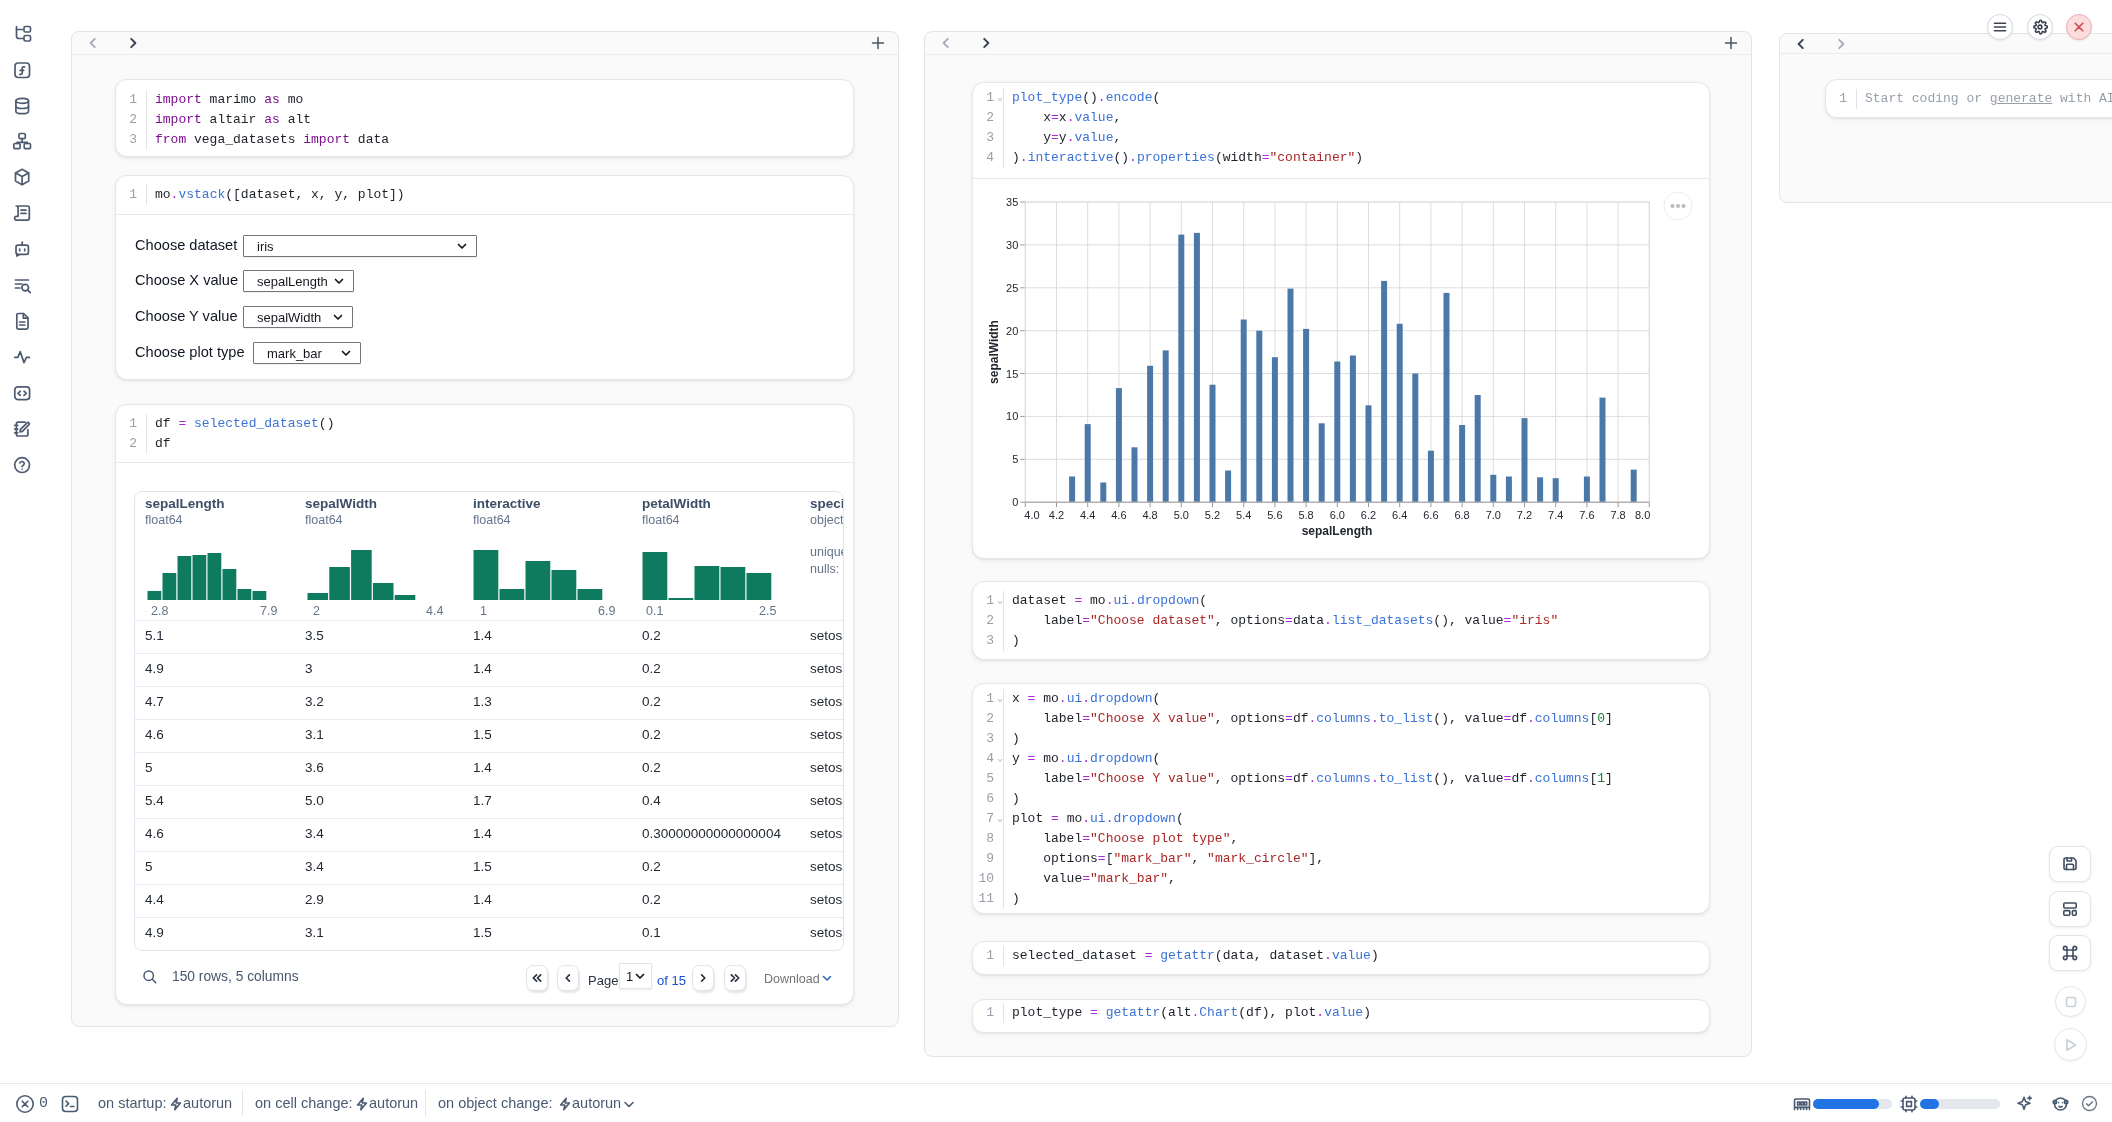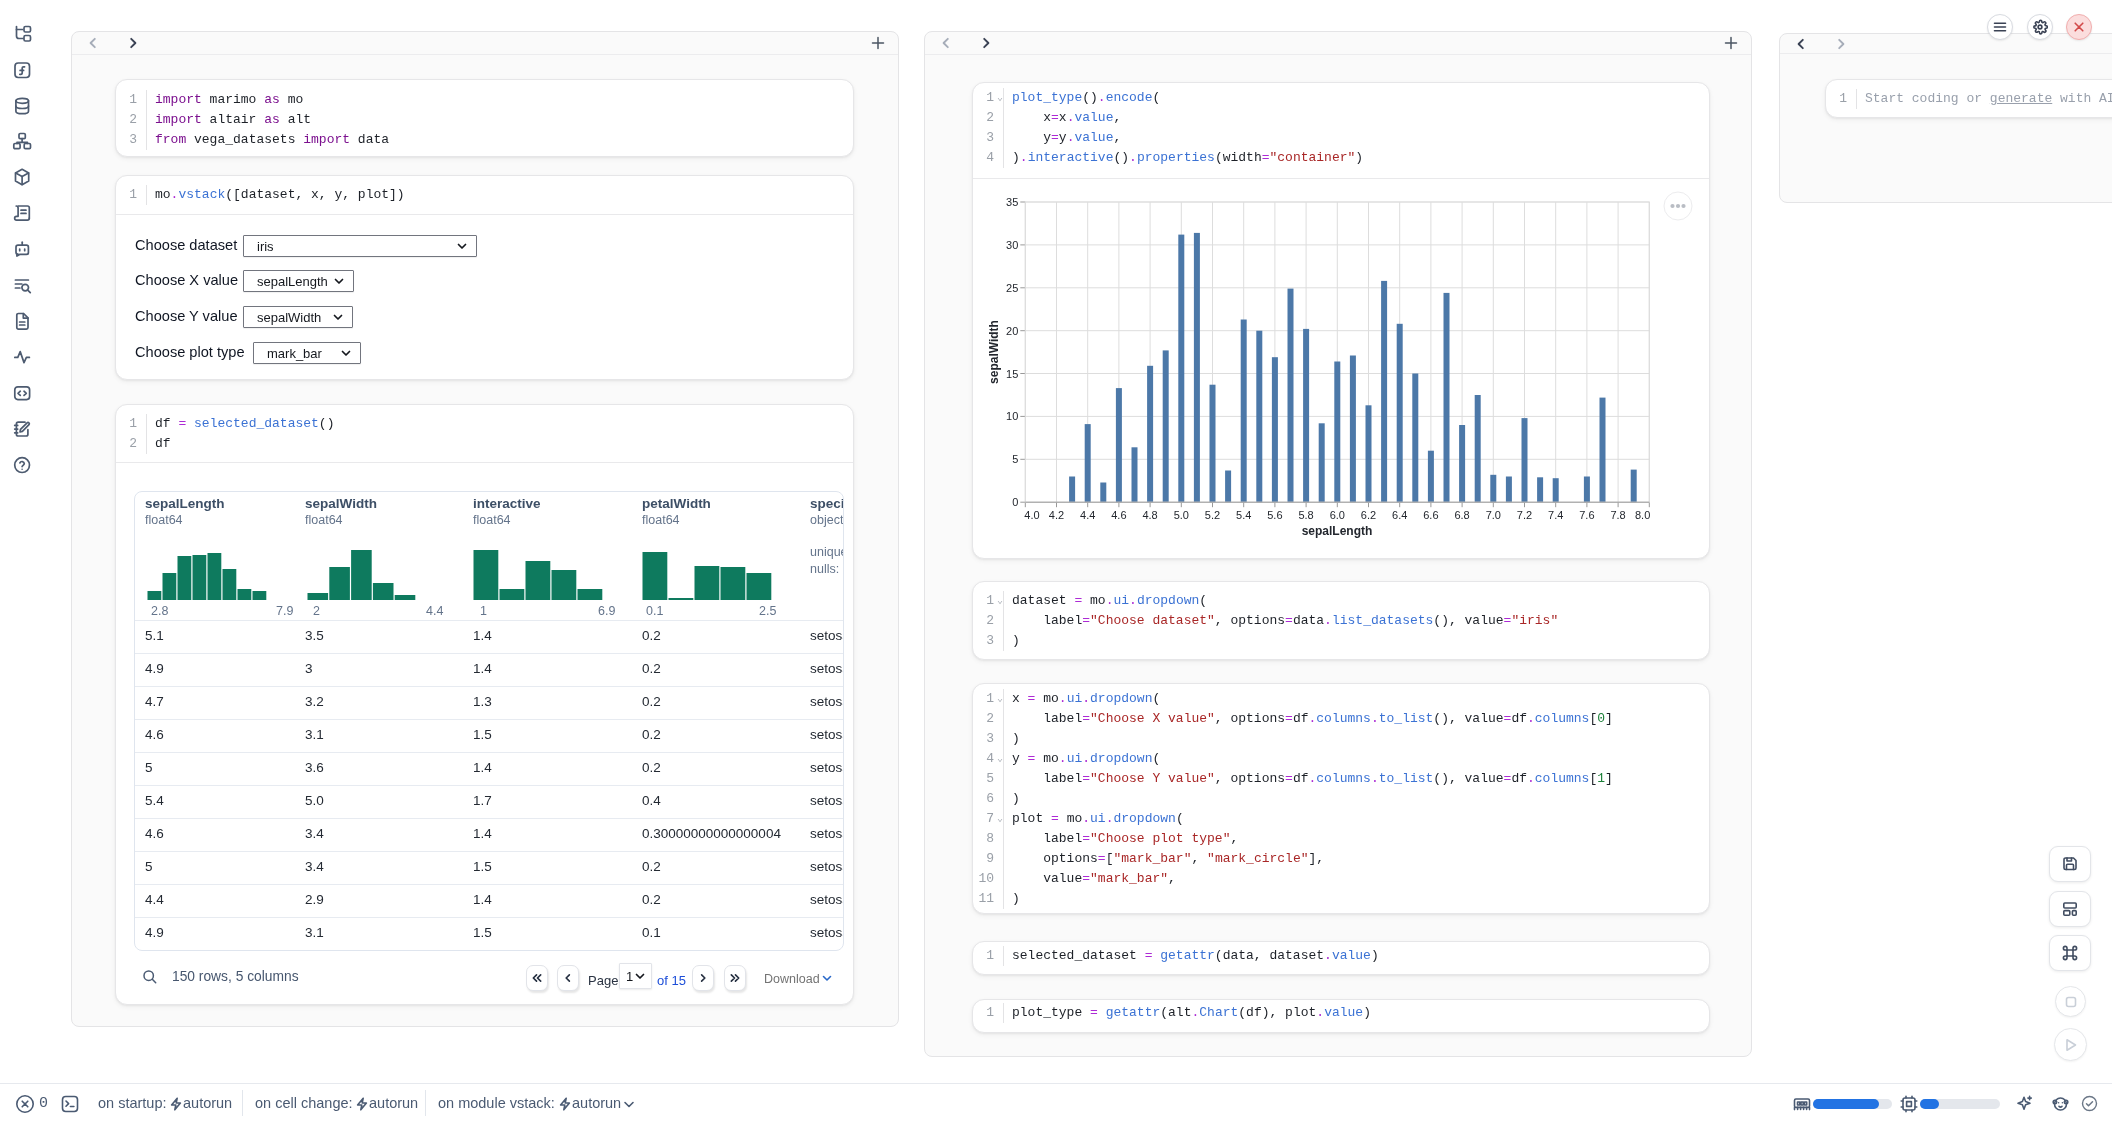--- a/index.html
+++ b/index.html
@@ -240,21 +240,21 @@
           <svg class="abs" style="left:507px;top:55px" width="132" height="53" viewBox="0 0 132 53">
             <rect x="0.5" y="5" width="24.8" height="48" fill="#0e7a5e"></rect>
             <rect x="26.5" y="51" width="24.8" height="2" fill="#0e7a5e"></rect>
             <rect x="52.5" y="19" width="24.8" height="34" fill="#0e7a5e"></rect>
             <rect x="78.5" y="20" width="24.8" height="33" fill="#0e7a5e"></rect>
             <rect x="104.5" y="26" width="24.8" height="27" fill="#0e7a5e"></rect>
           </svg>
           <div class="tt" style="left:675px;top:53px">unique: 3</div>
           <div class="tt" style="left:675px;top:70px">nulls: 0</div>
           <div class="tt" style="left:16px;top:112px">2.8</div>
-          <div class="tt" style="left:141px;top:112px">7.9</div>
+          <div class="tt" style="left:125px;top:112px">7.9</div>
           <div class="tt" style="left:178px;top:112px">2</div>
           <div class="tt" style="left:291px;top:112px">4.4</div>
           <div class="tt" style="left:345px;top:112px">1</div>
           <div class="tt" style="left:463px;top:112px">6.9</div>
           <div class="tt" style="left:511px;top:112px">0.1</div>
           <div class="tt" style="left:624px;top:112px">2.5</div>
           <div class="abs" style="left:0;top:128px;width:710px;height:33px;border-top:1px solid #e7ebf1"></div>
           <div class="td" style="left:10px;top:136px">5.1</div>
           <div class="td" style="left:170px;top:136px">3.5</div>
           <div class="td" style="left:338px;top:136px">1.4</div>
@@ -593,21 +593,21 @@
       <path d="M8.2 1.2 2.6 8h4.2l-1 4.8L11.4 6H7.2z" stroke="#4a5a72" stroke-width="1.6" fill="none" stroke-linecap="round" stroke-linejoin="round"></path>
     </svg>
 <div class="sbtxt" style="left:183px;top:1095px">autorun</div>
 <div class="abs" style="left:242px;top:1090px;width:1px;height:26px;background:#e2e6ec"></div>
 <div class="sbtxt" style="left:255px;top:1095px">on cell change:</div>
 <svg class="abs" style="left:355px;top:1097px" width="14" height="14" viewBox="0 0 14 14">
       <path d="M8.2 1.2 2.6 8h4.2l-1 4.8L11.4 6H7.2z" stroke="#4a5a72" stroke-width="1.6" fill="none" stroke-linecap="round" stroke-linejoin="round"></path>
     </svg>
 <div class="sbtxt" style="left:369px;top:1095px">autorun</div>
 <div class="abs" style="left:425px;top:1090px;width:1px;height:26px;background:#e2e6ec"></div>
-<div class="sbtxt" style="left:438px;top:1095px">on module vstack:</div>
+<div class="sbtxt" style="left:438px;top:1095px">on object change:</div>
 <svg class="abs" style="left:558px;top:1097px" width="14" height="14" viewBox="0 0 14 14">
       <path d="M8.2 1.2 2.6 8h4.2l-1 4.8L11.4 6H7.2z" stroke="#4a5a72" stroke-width="1.6" fill="none" stroke-linecap="round" stroke-linejoin="round"></path>
     </svg>
 <div class="sbtxt" style="left:572px;top:1095px">autorun</div>
 <svg class="abs" style="left:623px;top:1100px" width="12" height="9" viewBox="0 0 12 9">
       <path d="M2 2.5 6 6.5 10 2.5" stroke="#4a5a72" stroke-width="1.6" fill="none" stroke-linecap="round" stroke-linejoin="round"></path>
     </svg>
 <svg class="abs" style="left:1793px;top:1095px" width="18" height="18" viewBox="0 0 18 18">
       <rect x="1.5" y="4" width="15" height="8.4" rx="1.4" stroke="#4a5a72" stroke-width="1.6" fill="none" stroke-linecap="round" stroke-linejoin="round"></rect>
       <path d="M1.5 12.4v2.2M16.5 12.4v2.2M4.6 12.4v2M7.6 12.4v2M10.6 12.4v2M13.6 12.4v2" stroke="#4a5a72" stroke-width="1.6" fill="none" stroke-linecap="round" stroke-linejoin="round"></path>

